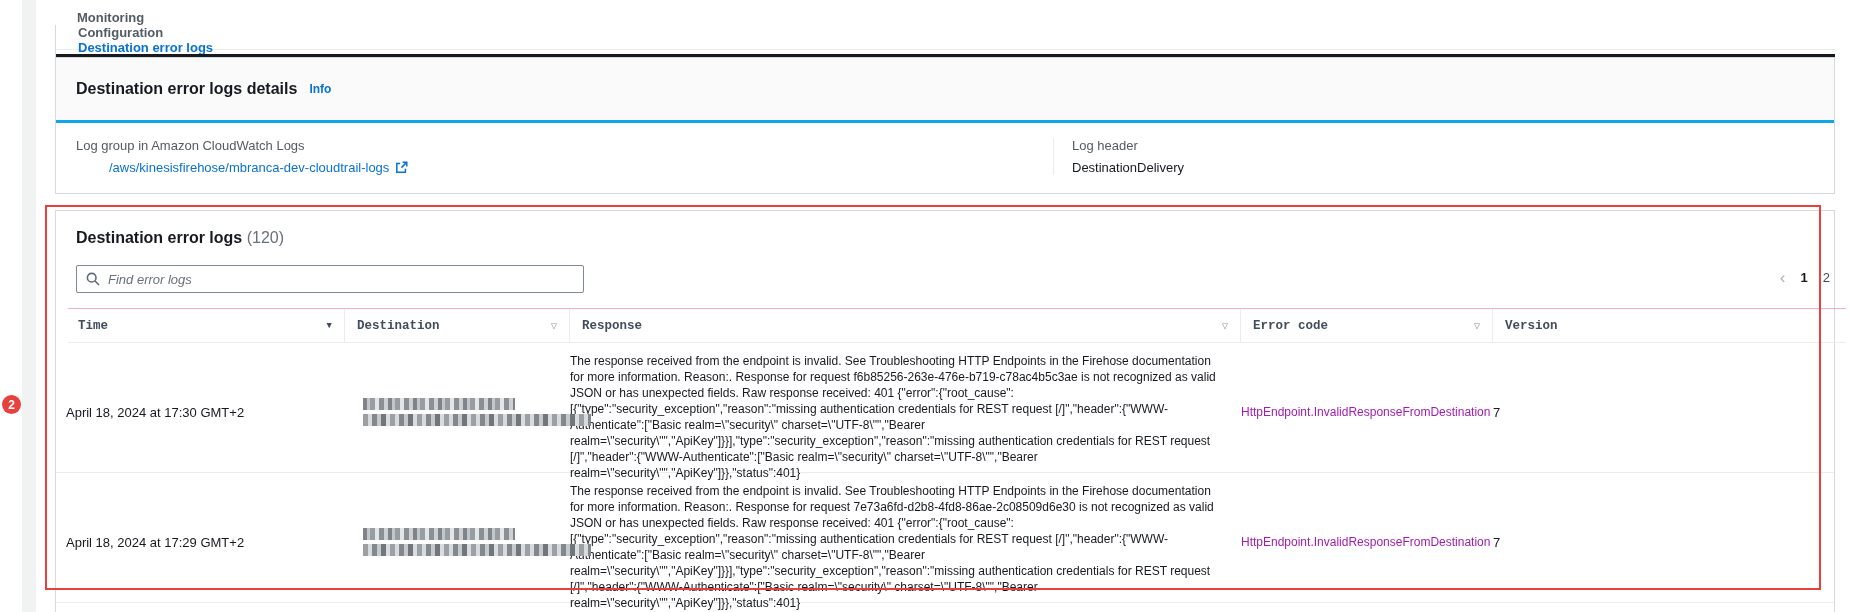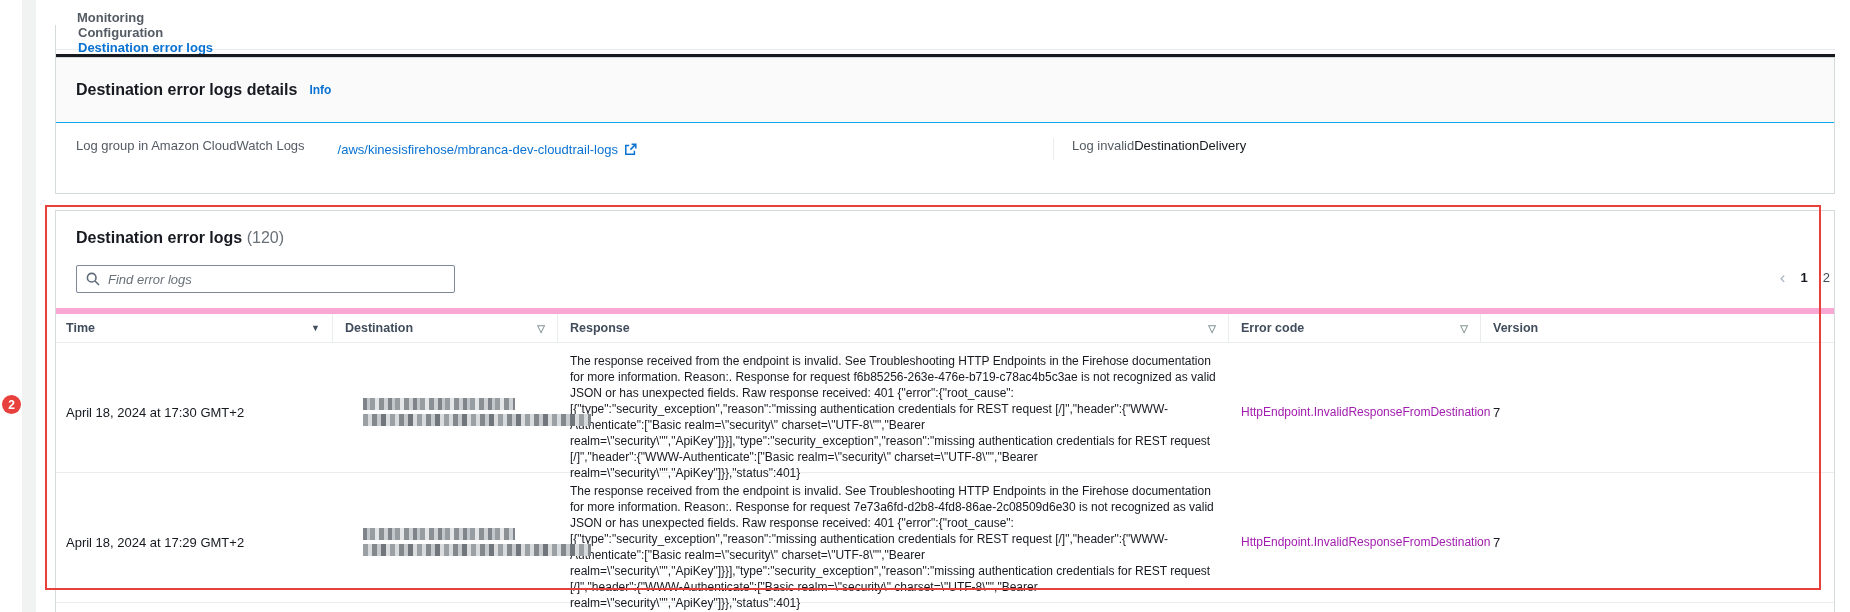--- a/index.html
+++ b/index.html
@@ -15,57 +15,57 @@
   .tab { position:relative; display:flex; align-items:center; padding:0 22px;
          font-size:13px; font-weight:700; color:#545b64; cursor:pointer; }
   .tab + .tab { border-left:1px solid #d5dbdb; }
   .tab.active { color:#0972d3; }
   .tab.active::after { content:""; position:absolute; left:0; right:0; bottom:-2px;
                        height:3px; background:#16191f; }
 
   
   .card { position:absolute; background:#fff; border:1px solid #d5dbdb; }
   .card1 { left:55px; top:57px; width:1780px; height:137px; }
-  .card1-header { height:65px; background:#fafafa; border-bottom:1px solid #0ea5e9;
+  .card1-header { height:65px; background:#fafafa; border-bottom:3px solid #0ea5e9;
                   display:flex; align-items:center; padding:0 20px; }
   .card-title { font-size:16px; font-weight:700; color:#16191f; }
   .info-link { margin-left:12px; font-size:12px; font-weight:700; color:#0972d3; cursor:pointer; }
   .card1-body { display:flex; padding:15px 20px 0 20px; }
-  .field { display:flex; flex-direction:row; }
+  .field { display:flex; flex-direction:column; }
   .field-1 { width:977px; }
   .field-2 { border-left:1px solid #eaeded; padding-left:18px; flex:1; }
   .field-label { font-size:13px; color:#545b64; margin-bottom:7px; }
   .field-value { font-size:13px; color:#16191f; }
   .link-row { display:flex; align-items:center; gap:6px; }
   .ext-link { font-size:13px; color:#0972d3; text-decoration:none; cursor:pointer;margin-left:33px; }
 
   
   .card2 { left:55px; top:210px; width:1780px; height:403px; border-bottom:none; }
   .card2-title { padding:18px 20px 0 20px; font-size:16px; font-weight:700; color:#16191f; }
   .count { font-weight:400; color:#687078; }
 
-  .search-box { position:absolute; left:20px; top:54px; width:379px; height:28px;
+  .search-box { position:absolute; left:20px; top:54px; width:508px; height:28px;
                 border:1px solid #7d8998; border-radius:2px; background:#fff;
                 display:flex; align-items:center; padding:0 9px; gap:8px; }
   .search-box input { border:none; outline:none; flex:1; font-family:"Liberation Sans",sans-serif;
                       font-size:13px; font-style:italic; color:#16191f; background:transparent; }
   .search-box input::placeholder { color:#687078; font-style:italic; }
 
   .pager { position:absolute; top:58px; right:4px; display:flex; align-items:center; gap:15px;
            font-size:13px; }
   .pager .prev { color:#a4b1bd; font-size:17px; line-height:1; cursor:default;
                  background:none; border:none; font-family:"Liberation Sans",sans-serif; }
   .pager .pg { background:none; border:none; font-family:"Liberation Sans",sans-serif;
                font-size:13px; color:#414d5c; cursor:pointer; }
   .pager .pg.current { font-weight:700; color:#16191f; }
 
   .grid-cols { display:grid; grid-template-columns:277px 225px 671px 252px 1fr; }
 
-  .thead { position:absolute; left:0; top:97px; width:1778px; height:35px;
-           border-top:6px solid #f9a8d4; border-bottom:1px solid #eaeded; }
+  .thead { position:absolute; left:12px; top:97px; width:1778px; height:35px;
+           border-top:1px solid #f9a8d4; border-bottom:1px solid #eaeded;font-family:Liberation Mono, monospace; }
   .th { display:flex; align-items:center; justify-content:space-between;
         padding:0 12px 0 12px; border-right:1px solid #eaeded;
         font-size:12.5px; font-weight:700; color:#414d5c; }
   .th:first-child { padding-left:10px; }
   .th:last-child { border-right:none; }
   .sort-active { color:#414d5c; font-size:9px; }
   .sort-idle { color:#879596; font-size:10px; }
 
   .tbody { position:absolute; left:0; top:132px; width:1778px; }
   .tr { height:130px; border-bottom:1px solid #eaeded; }
@@ -125,21 +125,21 @@
           <span>
             <svg width="13" height="13" viewBox="0 0 13 13" fill="none" stroke="#0972d3" stroke-width="1.5">
               <path d="M5.2 2.6H1.8v8.6h8.6V7.8"></path>
               <path d="M7.6 1.2h4.2v4.2"></path>
               <path d="M11.6 1.4L6.4 6.6"></path>
             </svg>
           </span>
         </span>
       </div>
       <div class="field field-2">
-        <span class="field-label">Log invalid</span>
+        <span class="field-label">Log header</span>
         <span class="field-value">DestinationDelivery</span>
       </div>
     </div>
   </div>
 
   <div class="card card2">
     <div class="card2-title">
       <span>Destination error logs</span>
       <span class="count">(120)</span>
     </div>

